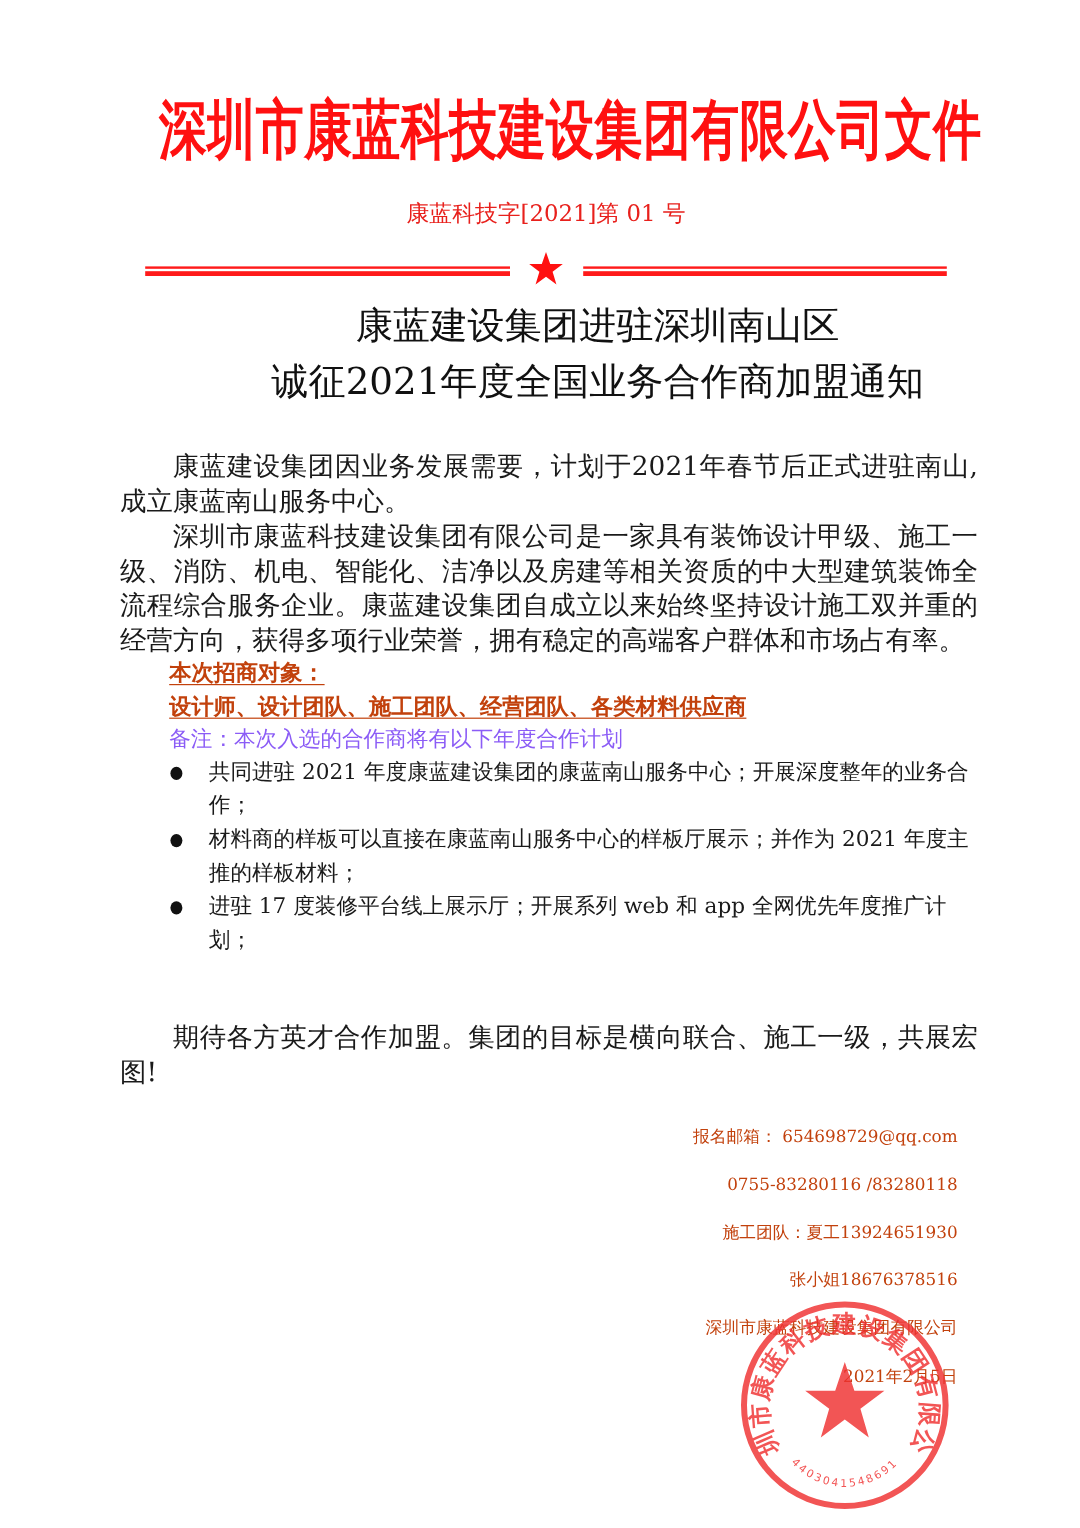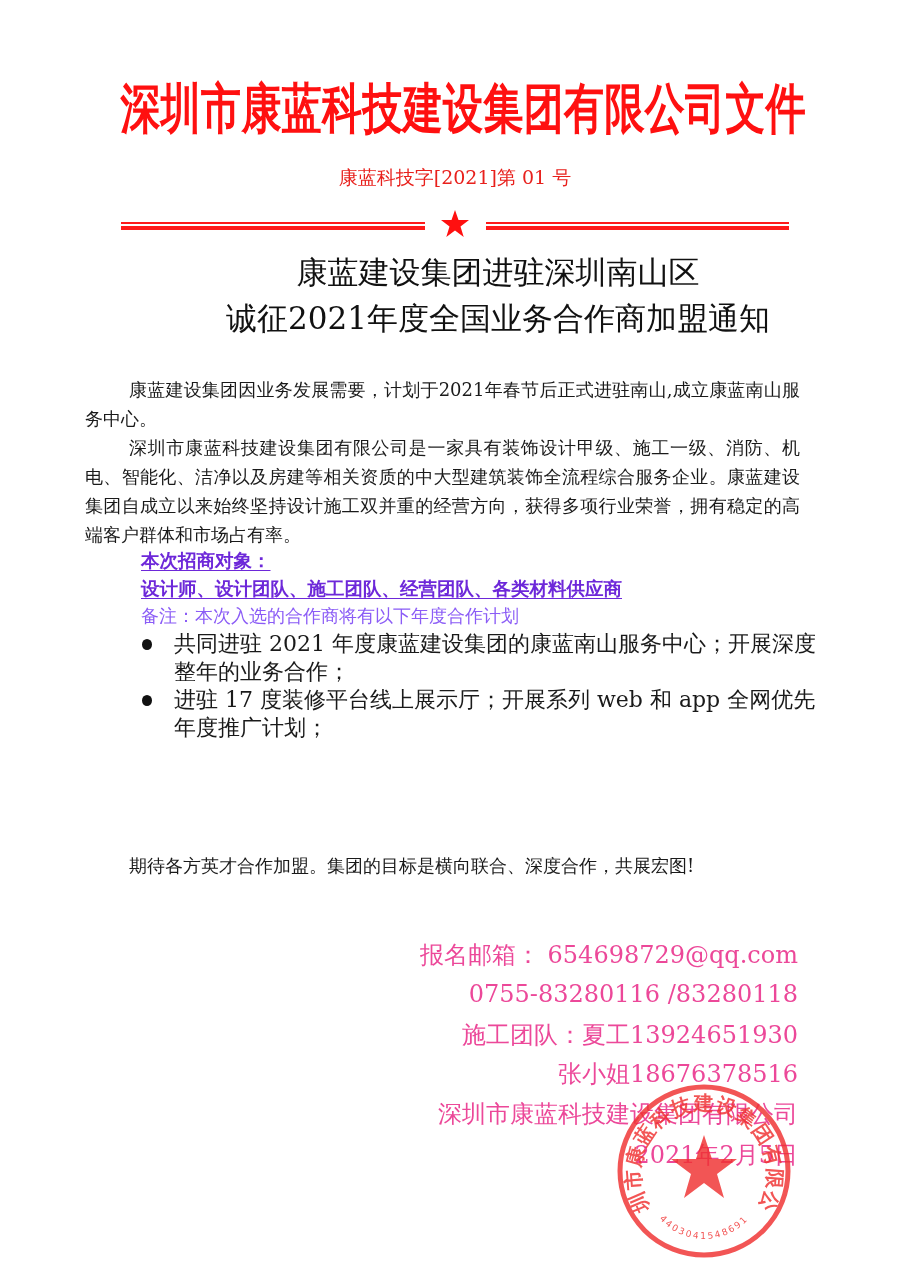--- a/index.html
+++ b/index.html
@@ -1,60 +1,60 @@
 <!DOCTYPE html>
 <html><head>
   <meta charset="utf-8">
   <style>
     html, body { margin: 0; padding: 0; background: #ffffff; }
     body { width: 900px; height: 1273px; position: relative; overflow: hidden;
            font-family: "DejaVu Serif", "Liberation Serif", serif; color: #111; }
     .abs { position: absolute; }
 
     
-    .doc-header { left: 0; top: 78px; width: 863px; height: 62px; text-align: left; }
+    .doc-header { left: 12px; top: 78px; width: 863px; height: 62px; text-align: left; }
     .doc-header span { display: inline-block; font-family: "DejaVu Sans", "Liberation Sans", sans-serif;
       font-weight: bold; font-size: 54px; color: #ff1010; letter-spacing: 0.5px; line-height: 62px;
       transform: scaleX(0.74); transform-origin: center; white-space: nowrap; }
 
     .doc-number { left: 0; top: 165px; width: 910px; text-align: center; color: #e8201c;
       font-size: 19px; font-family: "DejaVu Serif", serif; }
 
     .rule-left, .rule-right { top: 222px; height: 8px; }
     .rule-left { left: 121px; width: 304px; }
     .rule-right { left: 486px; width: 303px; }
     .rule-left .thin, .rule-right .thin { position: absolute; left: 0; right: 0; top: 0; height: 2px; background: #ff1a1a; }
     .rule-left .thick, .rule-right .thick { position: absolute; left: 0; right: 0; top: 4px; height: 4px; background: #ff1a1a; }
     .star-mark { left: 440px; top: 209px; width: 30px; height: 30px; }
 
     .doc-title { left: 0; width: 900px; text-align: center; font-size: 31px; color: #111;
       font-family: "DejaVu Serif", serif; line-height: 44px; padding-left: 48px; }
     .t1 { top: 250px; }
     .t2 { top: 296px; }
 
-    .para { left: 85px; width: 715px; font-size: 18px; line-height: 29px; color: #1a1a1a;
+    .para { left: 100px; width: 715px; font-size: 22px; line-height: 29px; color: #1a1a1a;
       text-align: justify; }
     .indent { text-indent: 44px; }
     .p1 { top: 375px; }
     .p2 { top: 433px; }
 
     .heading-under { left: 141px; font-size: 18.5px; font-weight: bold; text-decoration: underline;
-      text-underline-offset: 3px; color: #6d28d9; }
+      text-underline-offset: 3px; color: #c2410c; }
     .h1 { top: 548px; }
     .h2 { top: 576px; }
     .note { left: 141px; top: 604px; font-size: 18px; color: #8b5cf6; }
 
     .bullet-list { left: 138px; top: 630px; width: 680px; margin: 0; padding: 0; list-style: none; }
-    .bullet-list li { position: relative; padding-left: 36px; font-size: 22px; line-height: 28px;
+    .bullet-list li { position: relative; padding-left: 36px; font-size: 18px; line-height: 28px;
       margin-bottom: 0; color: #1a1a1a; }
     .bullet-dot { position: absolute; left: 4px; top: 9px; width: 10px; height: 11px; border-radius: 50%; background: #111; }
 
     .p3 { top: 851px; }
 
-    .sig { font-size: 24px; color: #ec4899; white-space: nowrap; text-align: center; }
+    .sig { font-size: 14px; color: #c2410c; white-space: nowrap; text-align: center; }
     .s1 { right: 102px; top: 939px; }
     .s2 { right: 102px; top: 980px; }
     .s3 { right: 102px; top: 1019px; }
     .s4 { right: 102px; top: 1058px; }
     .s5 { right: 102px; top: 1098px; }
     .s6 { right: 102px; top: 1139px; z-index: 1; margin-left: 48px; }
 
     .seal { left: 616px; top: 1083px; width: 176px; height: 176px; z-index: 2; opacity: 0.82; }
   </style>
 </head>
@@ -83,24 +83,25 @@
 
 <div class="abs para indent p1">康蓝建设集团因业务发展需要，计划于2021年春节后正式进驻南山,成立康蓝南山服务中心。</div>
 <div class="abs para indent p2">深圳市康蓝科技建设集团有限公司是一家具有装饰设计甲级、施工一级、消防、机电、智能化、洁净以及房建等相关资质的中大型建筑装饰全流程综合服务企业。康蓝建设集团自成立以来始终坚持设计施工双并重的经营方向，获得多项行业荣誉，拥有稳定的高端客户群体和市场占有率。</div>
 
 <div class="abs heading-under h1">本次招商对象：</div>
 <div class="abs heading-under h2">设计师、设计团队、施工团队、经营团队、各类材料供应商</div>
 <div class="abs note">备注：本次入选的合作商将有以下年度合作计划</div>
 
 <ul class="abs bullet-list">
   <li><span class="bullet-dot"></span><span>共同进驻 2021 年度康蓝建设集团的康蓝南山服务中心；开展深度整年的业务合作；</span></li>
+  <li><span class="bullet-dot"></span><span>材料商的样板可以直接在康蓝南山服务中心的样板厅展示；并作为 2021 年度主推的样板材料；</span></li>
   <li><span class="bullet-dot"></span><span>进驻 17 度装修平台线上展示厅；开展系列 web 和 app 全网优先年度推广计划；</span></li>
 </ul>
 
-<div class="abs para indent p3">期待各方英才合作加盟。集团的目标是横向联合、深度合作，共展宏图!</div>
+<div class="abs para indent p3">期待各方英才合作加盟。集团的目标是横向联合、施工一级，共展宏图!</div>
 
 <div class="abs sig s1">报名邮箱：  654698729@qq.com</div>
 <div class="abs sig s2">0755-83280116 /83280118</div>
 <div class="abs sig s3">施工团队：夏工13924651930</div>
 <div class="abs sig s4">张小姐18676378516</div>
 <div class="abs sig s5">深圳市康蓝科技建设集团有限公司</div>
 <div class="abs sig s6">2021年2月5日</div>
 
 <svg class="abs seal" viewBox="0 0 176 176">
   <defs>

